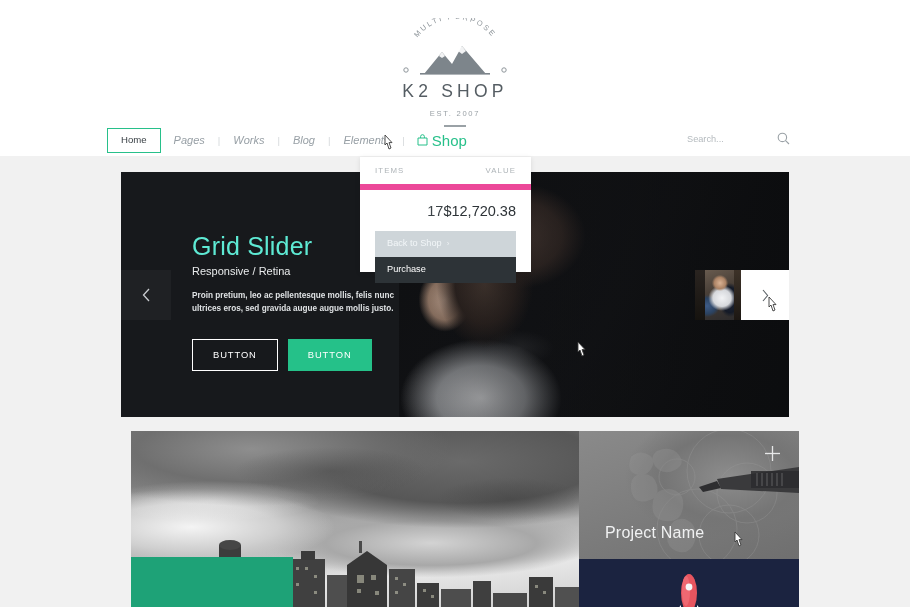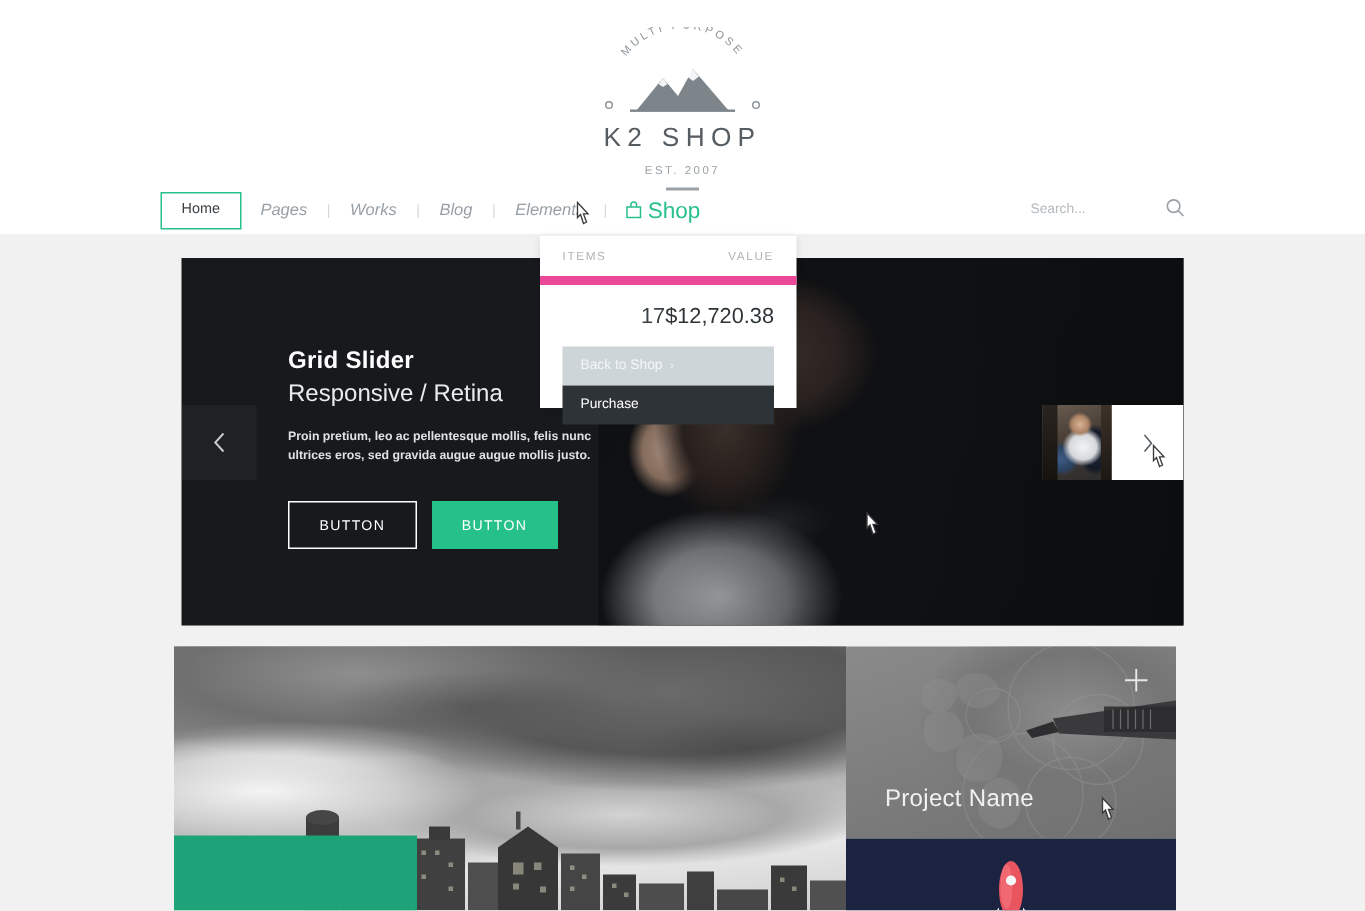--- a/index.html
+++ b/index.html
@@ -110,24 +110,24 @@
       radial-gradient(ellipse 96px 70px at 82px 226px, #c3c4c6 0%, #8d8f92 46%, rgba(30,30,32,0) 84%),
       radial-gradient(ellipse 44px 22px at 120px 176px, #2a2b2e 0%, rgba(20,20,22,0) 80%),
       linear-gradient(120deg, #0e0f11 0%, #121316 55%, #0b0c0d 100%);
   }
   .slider-photo-dark {
     position: absolute; left: 0; top: 0; width: 100%; height: 100%;
     background: linear-gradient(90deg, rgba(16,17,19,.10) 0%, rgba(14,15,17,.55) 58%, rgba(12,13,15,.92) 100%);
   }
   .slide-text { position: absolute; left: 71px; top: 60px; width: 260px; }
   .slide-title {
-    font-size: 16px; color: #ffffff; font-weight: 700; letter-spacing: .2px;
+    font-size: 25px; color: #5eead4; font-weight: 400; letter-spacing: .2px;
   }
   .slide-sub {
-    font-size: 16px; color: #e9ebec; margin-top: 4px; font-weight: 400;
+    font-size: 11px; color: #e9ebec; margin-top: 4px; font-weight: 400;
   }
   .slide-para {
     font-size: 8.2px; color: #dfe2e4; line-height: 1.62; margin-top: 12px;
     font-weight: bold; width: 206px;
   }
   .slide-btns { display: flex; gap: 10px; margin-top: 23px; }
   .sbtn-outline {
     border: 1.6px solid #ffffff; color: #ffffff; font-size: 9.4px;
     letter-spacing: .9px; padding: 10px 20px 11px; line-height: 1; background: transparent;
   }
@@ -162,21 +162,21 @@
     position: absolute; right: 0; top: 0; width: 7px; height: 100%;
     background: linear-gradient(180deg, #3d3228 0%, #1c1713 100%);
   }
   .slide-arrow-right {
     width: 48px; height: 50px; background: #ffffff;
     display: flex; align-items: center; justify-content: center;
   }
   .slide-arrow-right svg { width: 10px; height: 15px; }
 
   
-  .grid { position: absolute; left: 116px; top: 431px; width: 668px; height: 176px; padding-left: 24px; }
+  .grid { position: absolute; left: 131px; top: 431px; width: 668px; height: 176px; padding-left: 24px; }
   .tile-city {
     position: absolute; left: 0; top: 0; width: 448px; height: 176px;
     overflow: hidden;
     background:
       radial-gradient(ellipse 210px 60px at 120px 18px, #8e8e8e 0%, #6f6f6f 55%, rgba(90,90,90,0) 95%),
       radial-gradient(ellipse 230px 70px at 330px 30px, #6a6a6a 0%, #575757 60%, rgba(80,80,80,0) 96%),
       radial-gradient(ellipse 150px 40px at 60px 96px, #f4f4f4 0%, #cfcfcf 58%, rgba(190,190,190,0) 96%),
       radial-gradient(ellipse 170px 36px at 300px 112px, #d3d3d3 0%, #a8a8a8 62%, rgba(150,150,150,0) 96%),
       linear-gradient(175deg, #777777 0%, #868686 30%, #b9b9b9 62%, #e7e7e7 78%, #cfcfcf 100%);
   }

